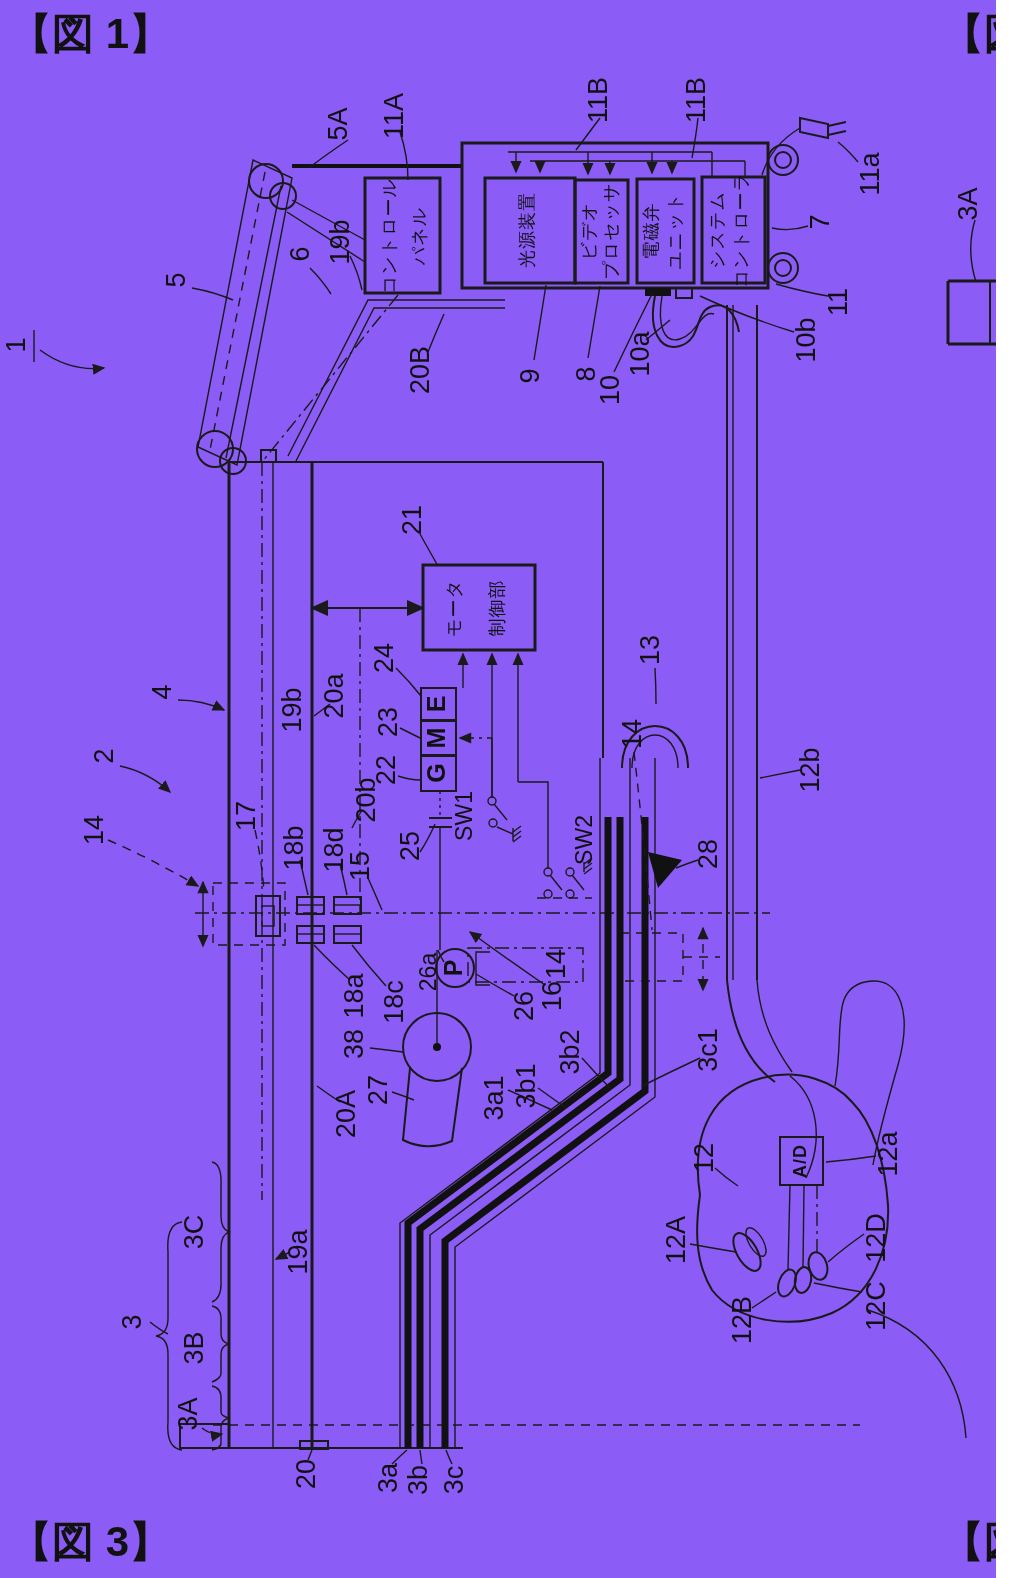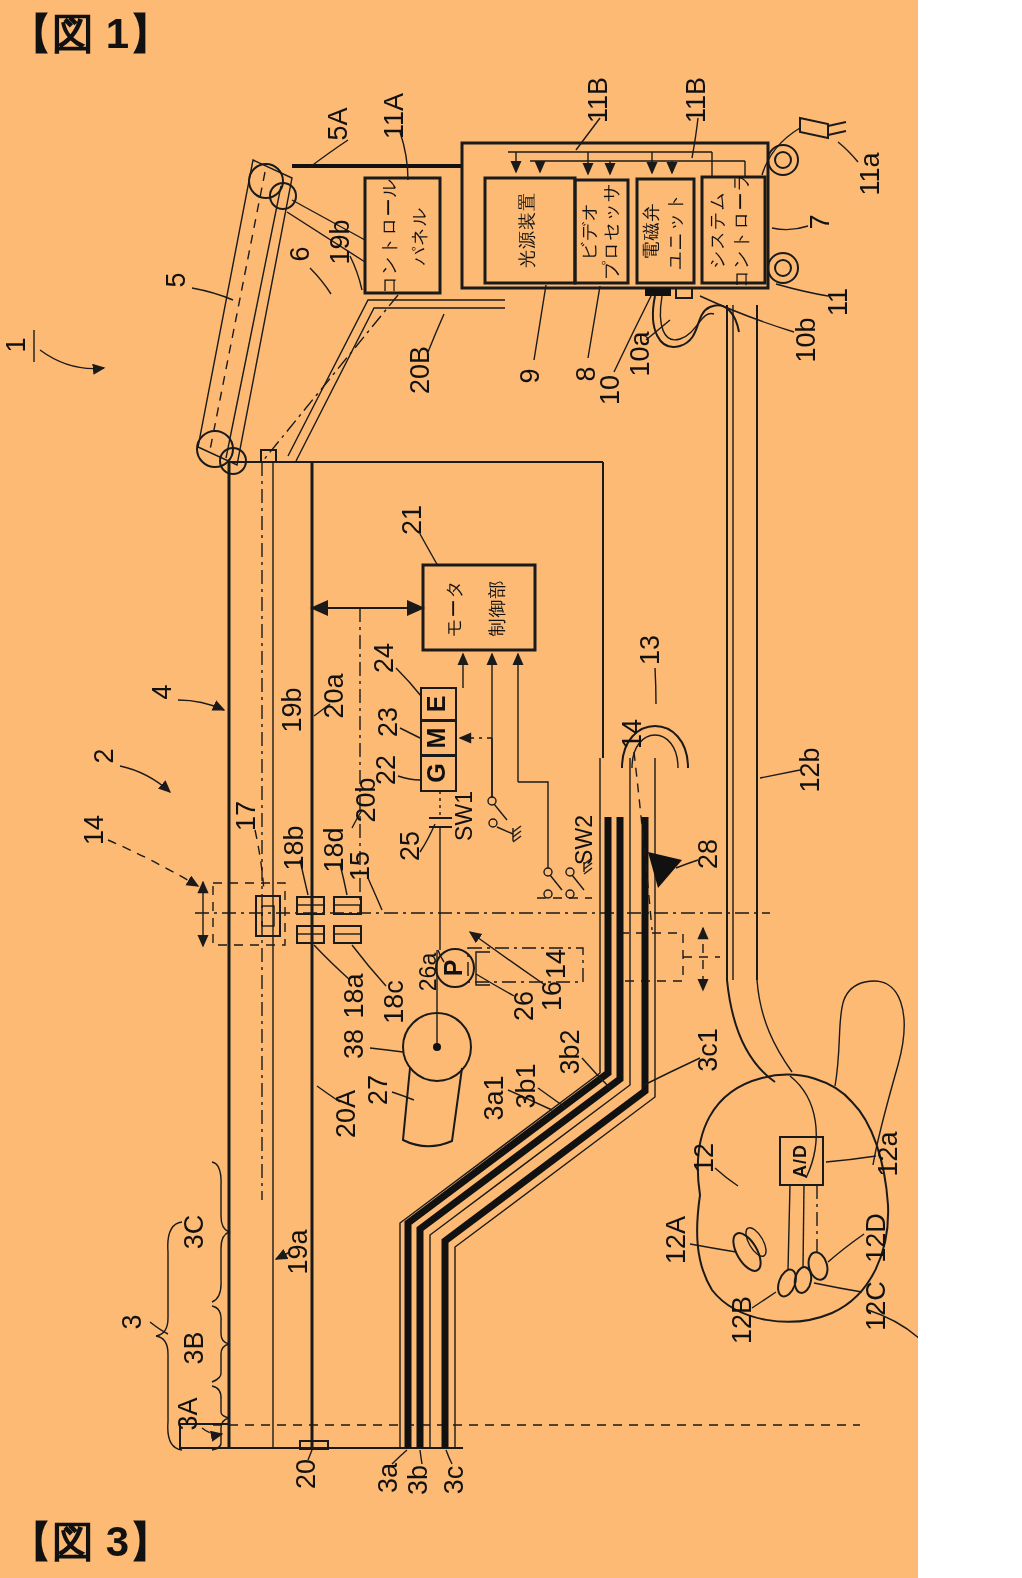--- a/index.html
+++ b/index.html
@@ -1,16 +1,16 @@
 <!DOCTYPE html>
 <html><head>
 <meta charset="utf-8">
 <style>
   html,body{margin:0;padding:0;background:#ffffff;}
-  .page{width:918px;height:1578px;position:relative;background:#fdba74;overflow:hidden;}
+  .page{width:996px;height:1578px;position:relative;background:#8b5cf6;overflow:hidden;}
   svg{display:block;}
   .fig-marker{font:42px "Liberation Sans",sans-serif;font-weight:bold;fill:#111;}
   .lbl{font:27px "Liberation Sans",sans-serif;fill:#111;}
   .lbl-sm{font:23px "Liberation Sans",sans-serif;fill:#111;}
   .jp{font:18px "Liberation Sans",sans-serif;fill:#111;letter-spacing:1px;}
   .box-letter{font:25px "Liberation Sans",sans-serif;font-weight:bold;fill:#111;}
   .ln{stroke:#1a1a1a;fill:none;stroke-width:2;}
   .ln3{stroke:#1a1a1a;fill:none;stroke-width:3;}
   .thin{stroke:#1a1a1a;fill:none;stroke-width:1.4;}
   .thick{stroke:#111;fill:none;stroke-width:7;}

